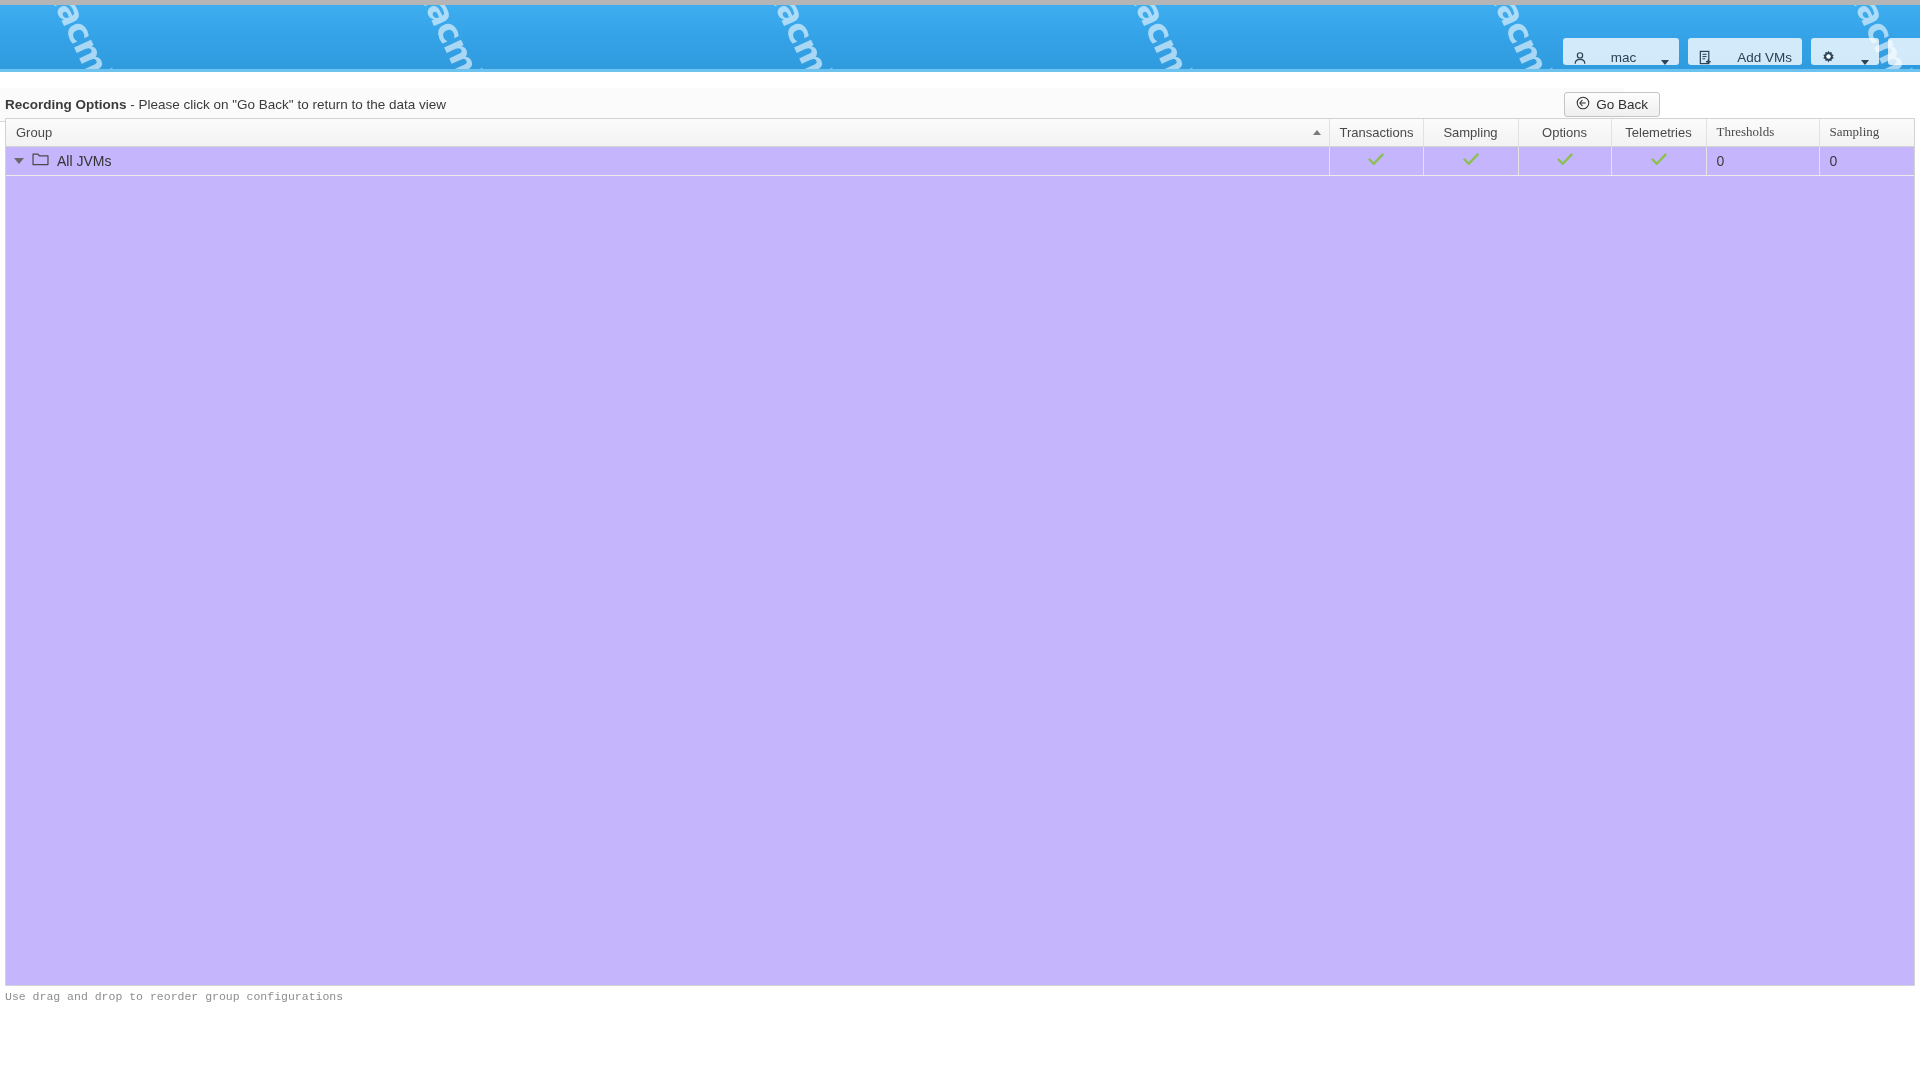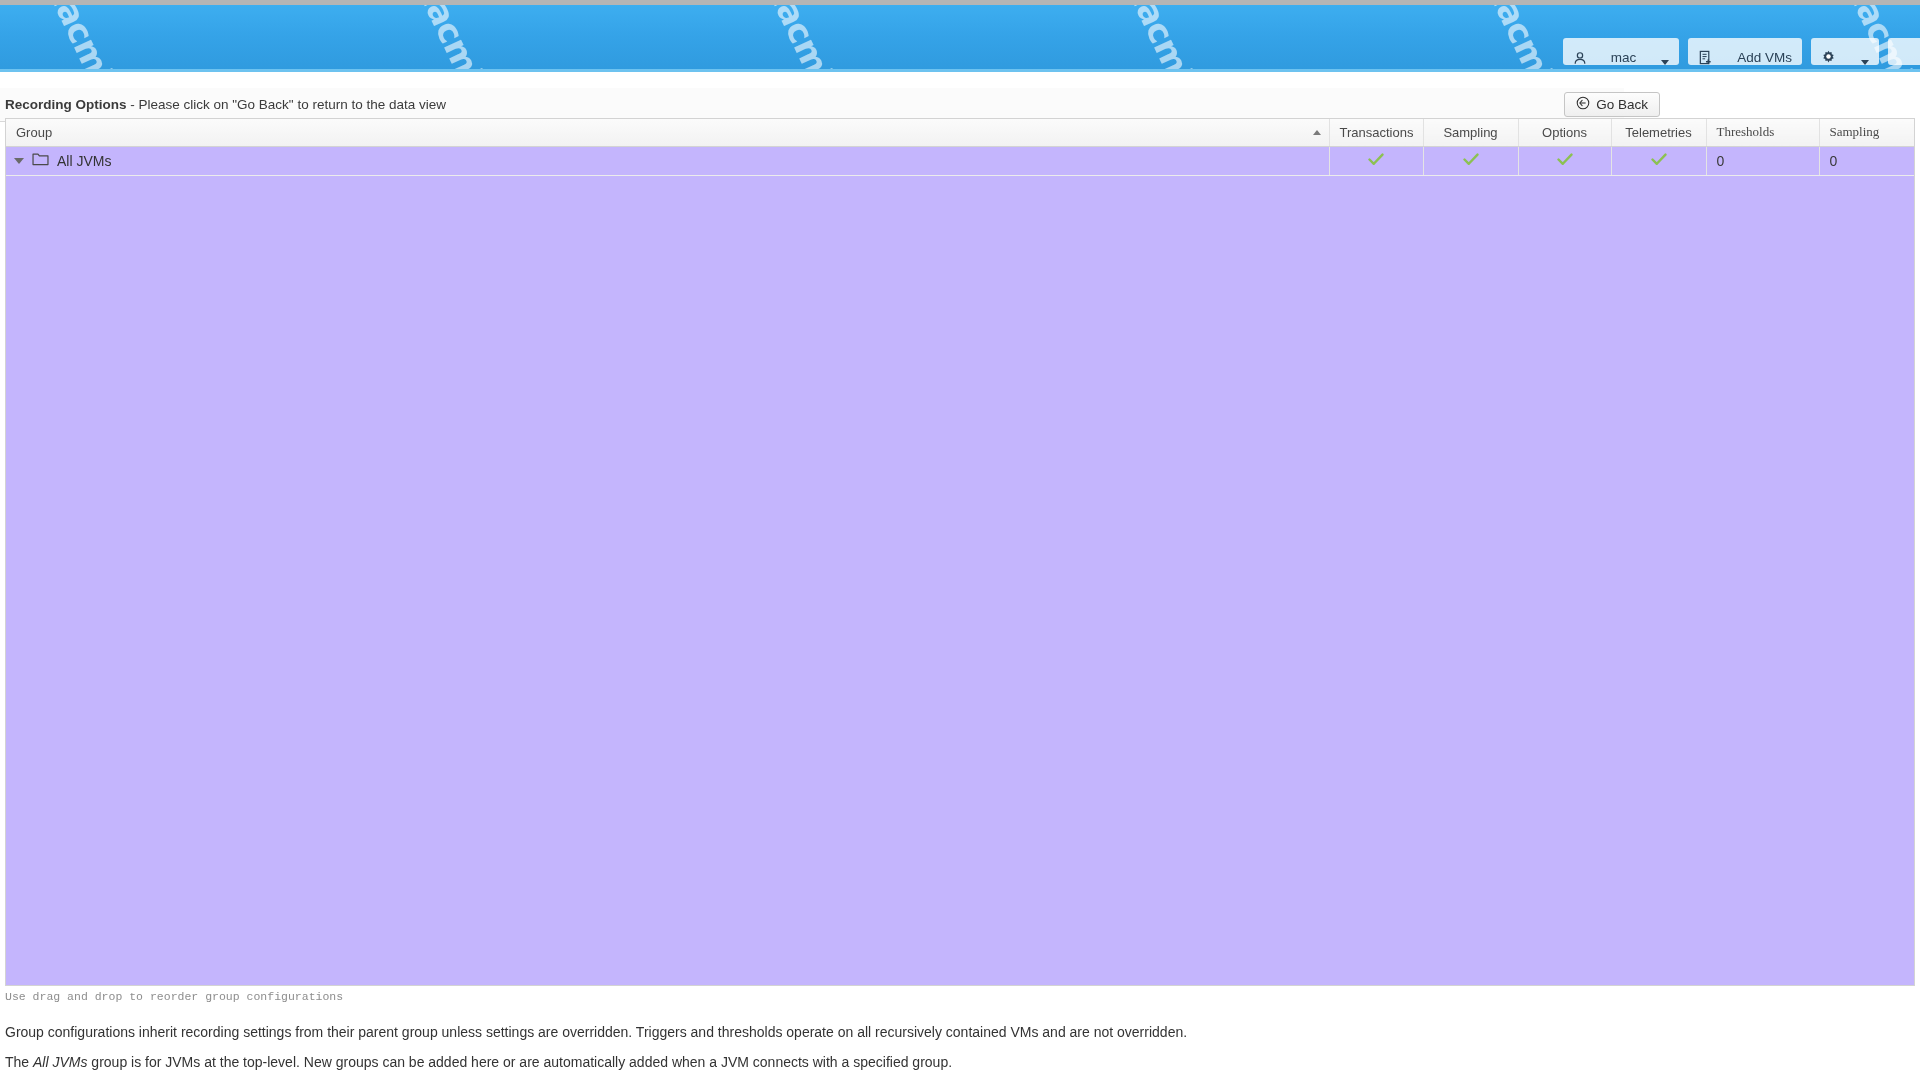--- a/index.html
+++ b/index.html
@@ -421,19 +421,15 @@
           </td>
           <td class="c-left">0</td>
           <td class="c-left">0</td>
         </tr>
       </tbody>
     </table>
   </div>
 
   <div class="hint">Use drag and drop to reorder group configurations</div>
 
-  <div class="note1">Group configurations inherit recording settings from their parent group unless settings are overridden. Triggers and thresholds operate on all recursively contained VMs and are not overridden.</div>
-
-  <div class="note2">
-    <span>The </span><i>All JVMs</i><span> group is for JVMs at the top-level. New groups can be added here or are automatically added when a JVM connects with a specified group.</span>
-  </div>
+
 
 </div>
 
 </body></html>

